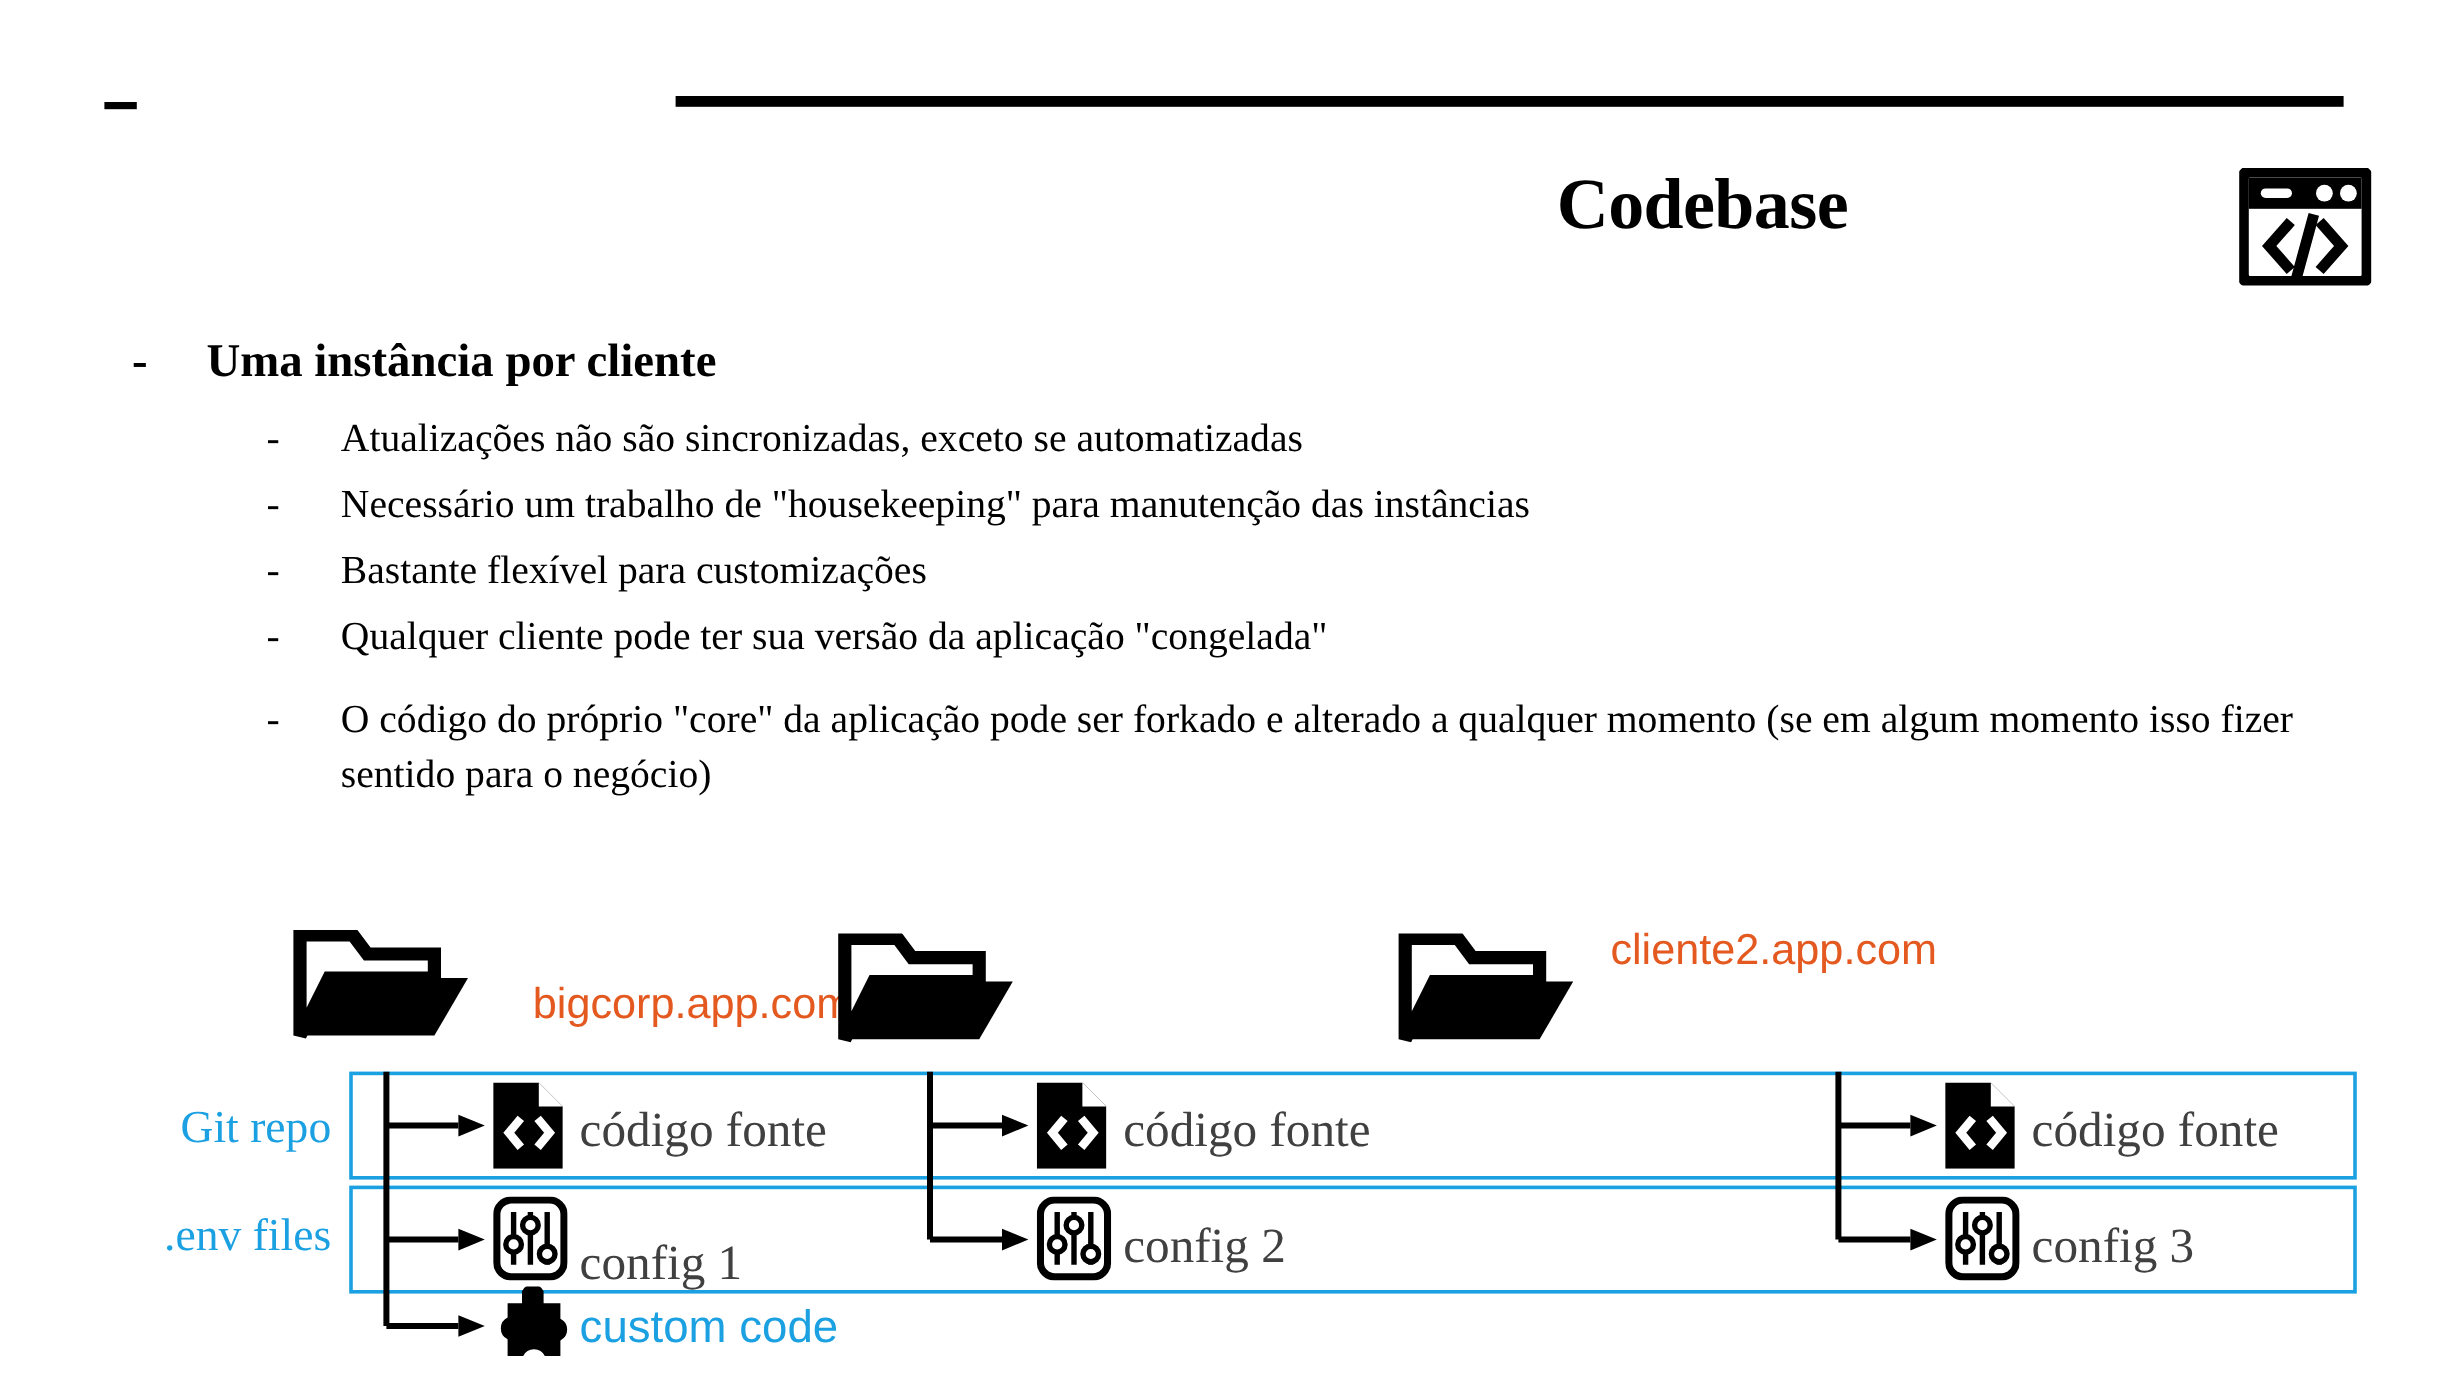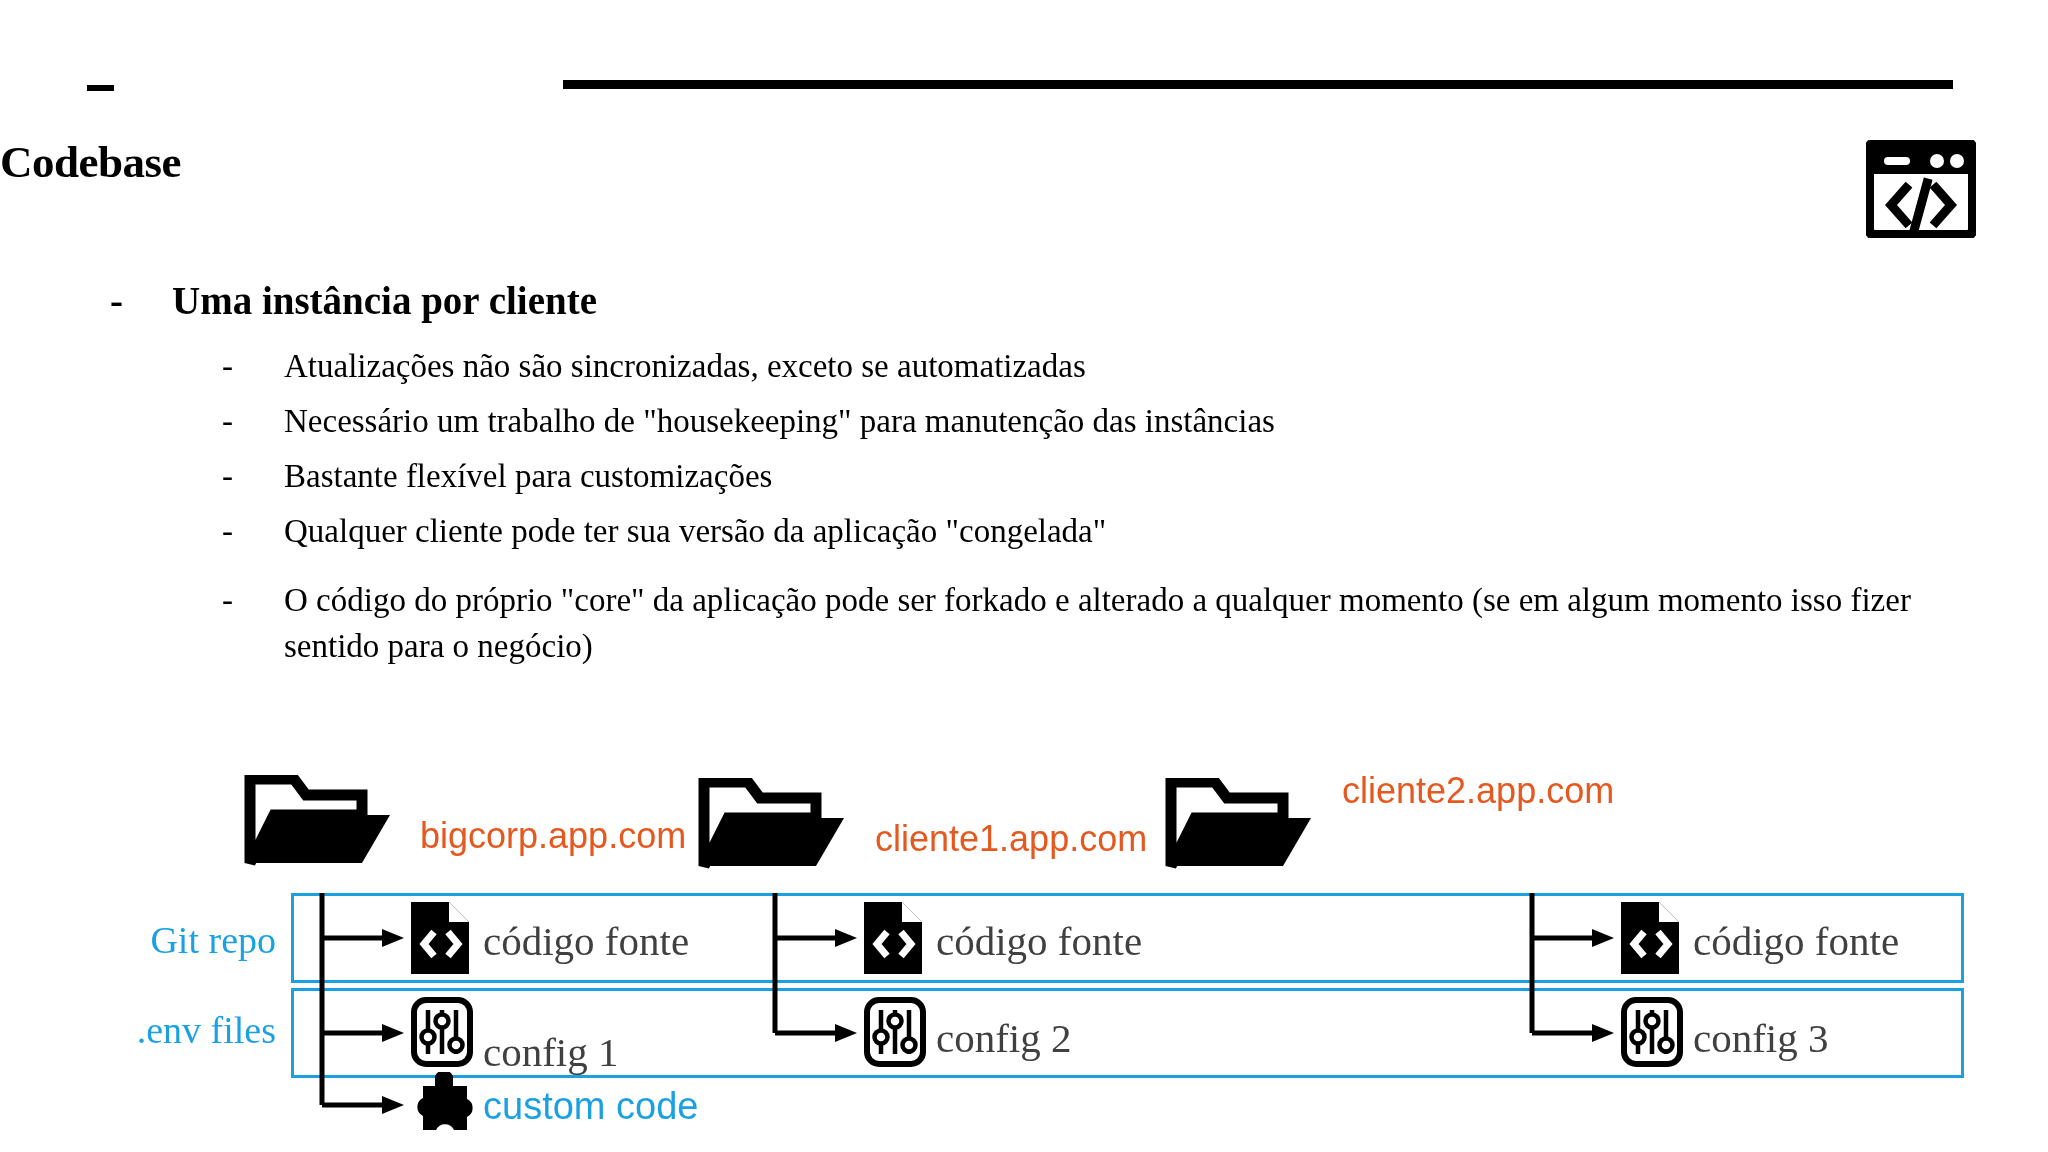--- a/index.html
+++ b/index.html
@@ -28,24 +28,24 @@
     left: 563px; top: 80px;
     width: 1390px; height: 9px;
     background: #000;
   }
 
   
   .slide-title {
     position: absolute;
     left: 0; top: 140px;
     width: 1540px;
-    text-align: left;
+    text-align: right;
     font-family: "Liberation Serif", serif;
     font-weight: bold;
-    font-size: 45px;
+    font-size: 60px;
     letter-spacing: -0.5px;
     line-height: 1;
   }
 
   
   .code-window-icon {
     position: absolute;
     left: 1866px; top: 140px;
     width: 110px; height: 98px;
   }
@@ -177,21 +177,21 @@
 
   <div class="side-label" style="left:80px; top:918px; width:196px;">Git repo</div>
   <div class="side-label" style="left:80px; top:1008px; width:196px;">.env files</div>
 
   <div class="folder-icon" style="left:244px; top:775px;">
     <svg width="150" height="92" viewBox="0 0 150 92" xmlns="http://www.w3.org/2000/svg">
       <path d="M6 88 L6 4 L50 4 L62 20 L118 20 L118 40 L30 40 Z" fill="none" stroke="#000" stroke-width="11" stroke-linejoin="miter"></path>
       <path d="M28 40 L146 40 L118 88 L6 88 Z" fill="#000"></path>
     </svg>
   </div>
-  <div class="folder-label" style="left:420px; top:815px;">bigcorp.app.com</div>
+  <div class="folder-label" style="left:444px; top:815px;">bigcorp.app.com</div>
 
   <svg class="connector" style="left:300px; top:893px;" width="140" height="255" viewBox="0 0 140 255" xmlns="http://www.w3.org/2000/svg">
     <g stroke="#000" stroke-width="5" fill="none">
       <line x1="22" y1="0" x2="22" y2="212"></line>
       <line x1="22" y1="45" x2="82" y2="45"></line>
       <line x1="22" y1="140" x2="82" y2="140"></line>
       <line x1="22" y1="212" x2="82" y2="212"></line>
     </g>
     <polygon points="82,36 104,45 82,54" fill="#000"></polygon>
     <polygon points="82,131 104,140 82,149" fill="#000"></polygon>
@@ -231,21 +231,20 @@
     </svg>
   </div>
   <div class="node-label blue" style="left:483px; top:1085px;">custom code</div>
 
   <div class="folder-icon" style="left:698px; top:778px;">
     <svg width="150" height="92" viewBox="0 0 150 92" xmlns="http://www.w3.org/2000/svg">
       <path d="M6 88 L6 4 L50 4 L62 20 L118 20 L118 40 L30 40 Z" fill="none" stroke="#000" stroke-width="11" stroke-linejoin="miter"></path>
       <path d="M28 40 L146 40 L118 88 L6 88 Z" fill="#000"></path>
     </svg>
   </div>
-  <div class="folder-label" style="left:875px; top:818px;">cliente1.app.com</div>
 
   <svg class="connector" style="left:753px; top:893px;" width="140" height="180" viewBox="0 0 140 180" xmlns="http://www.w3.org/2000/svg">
     <g stroke="#000" stroke-width="5" fill="none">
       <line x1="22" y1="0" x2="22" y2="140"></line>
       <line x1="22" y1="45" x2="82" y2="45"></line>
       <line x1="22" y1="140" x2="82" y2="140"></line>
     </g>
     <polygon points="82,36 104,45 82,54" fill="#000"></polygon>
     <polygon points="82,131 104,140 82,149" fill="#000"></polygon>
   </svg>

